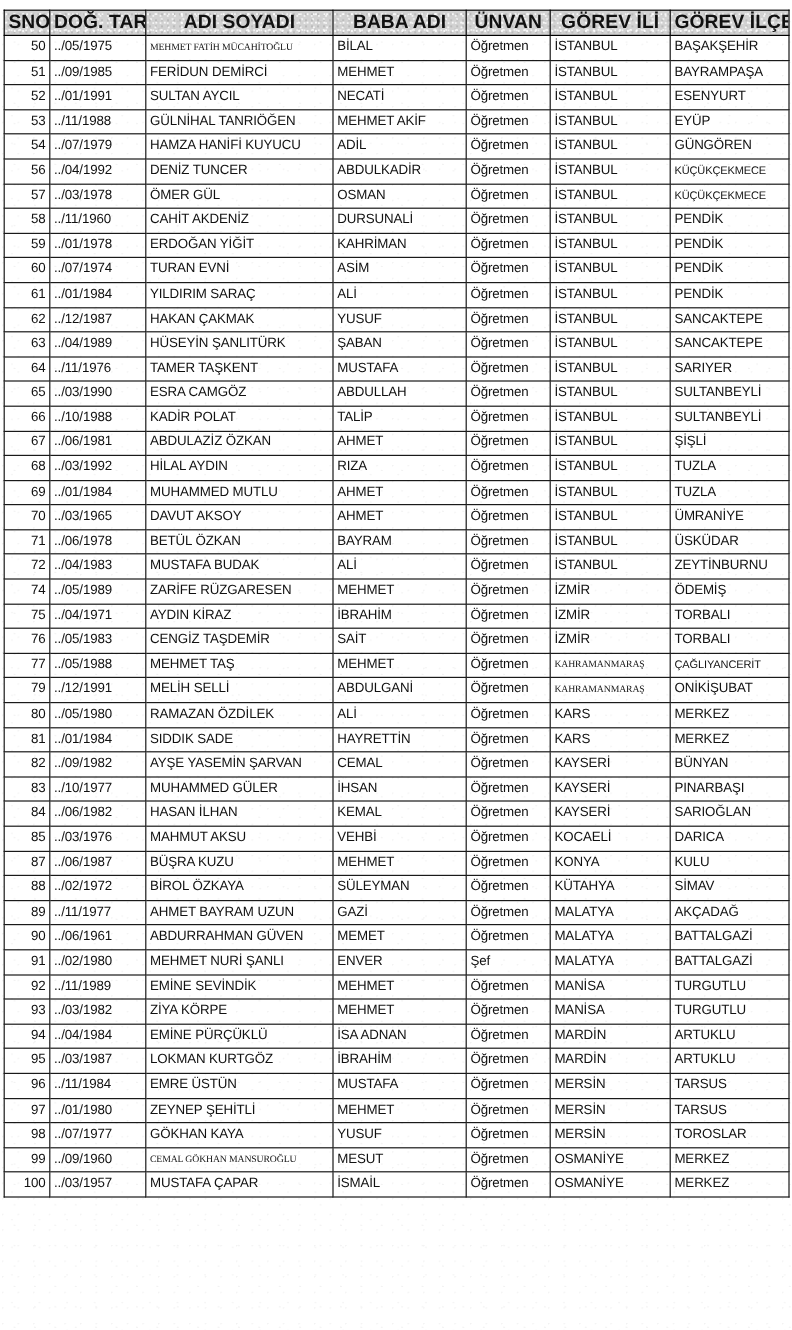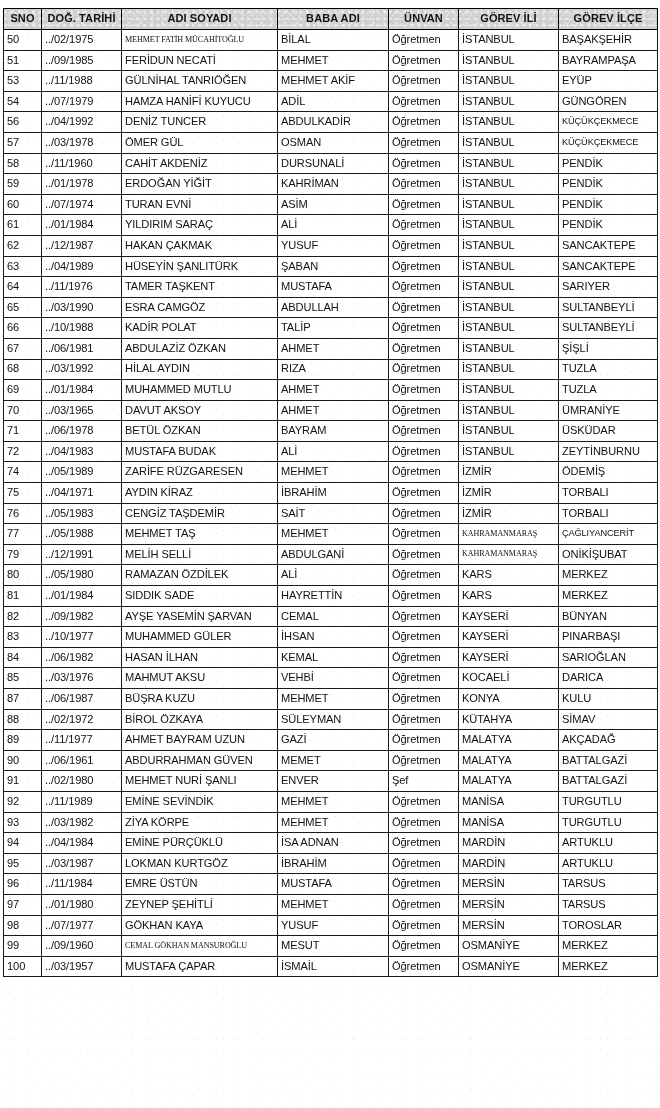--- a/index.html
+++ b/index.html
@@ -56,29 +56,29 @@
   table.personel thead th {
     background-color: #d2d2d2;
     background-image:
       radial-gradient(circle at 12% 30%, rgba(255,255,255,0.85) 0.8px, transparent 1px),
       radial-gradient(circle at 38% 70%, rgba(255,255,255,0.75) 0.7px, transparent 1px),
       radial-gradient(circle at 63% 22%, rgba(255,255,255,0.8) 0.9px, transparent 1.1px),
       radial-gradient(circle at 85% 62%, rgba(255,255,255,0.7) 0.7px, transparent 1px),
       radial-gradient(circle at 50% 48%, rgba(120,120,120,0.28) 0.6px, transparent 1px);
     background-size: 7px 7px, 9px 9px, 11px 11px, 6px 6px, 5px 5px;
     font-weight: 700;
-    font-size: 11px;
+    font-size: 16px;
     text-align: center;
     height: 20px;
     letter-spacing: 0.1px;
     border-color: #000000;
   }
 
   
-  td.sno   { text-align: left; }
+  td.sno   { text-align: right; }
   td.dogum { text-align: left; padding-left: 4px; }
   td.adsoyad, td.baba, td.unvan, td.il, td.ilce { text-align: left; }
 
   
   td.fit-sm  { font-size: 9.2px;  letter-spacing: -0.2px; }
   td.fit-xs  { font-size: 8.1px;  letter-spacing: -0.3px; font-family: Liberation Serif, serif; }
 
   
   #grain {
     position: absolute;
@@ -114,35 +114,44 @@
           <th>ADI SOYADI</th>
           <th>BABA ADI</th>
           <th>ÜNVAN</th>
           <th>GÖREV İLİ</th>
           <th>GÖREV İLÇE</th>
         </tr>
     </thead>
     <tbody id="tbody">
         <tr>
           <td class="sno">50</td>
-          <td class="dogum">../02/1975</td>
+          <td class="dogum">../05/1975</td>
           <td class="adsoyad fit-xs">MEHMET FATİH MÜCAHİTOĞLU</td>
           <td class="baba">BİLAL</td>
           <td class="unvan">Öğretmen</td>
           <td class="il">İSTANBUL</td>
           <td class="ilce">BAŞAKŞEHİR</td>
         </tr>
         <tr>
           <td class="sno">51</td>
           <td class="dogum">../09/1985</td>
-          <td class="adsoyad">FERİDUN NECATİ</td>
+          <td class="adsoyad">FERİDUN DEMİRCİ</td>
           <td class="baba">MEHMET</td>
           <td class="unvan">Öğretmen</td>
           <td class="il">İSTANBUL</td>
           <td class="ilce">BAYRAMPAŞA</td>
+        </tr>
+        <tr>
+          <td class="sno">52</td>
+          <td class="dogum">../01/1991</td>
+          <td class="adsoyad">SULTAN AYCIL</td>
+          <td class="baba">NECATİ</td>
+          <td class="unvan">Öğretmen</td>
+          <td class="il">İSTANBUL</td>
+          <td class="ilce">ESENYURT</td>
         </tr>
         <tr>
           <td class="sno">53</td>
           <td class="dogum">../11/1988</td>
           <td class="adsoyad">GÜLNİHAL TANRIÖĞEN</td>
           <td class="baba">MEHMET AKİF</td>
           <td class="unvan">Öğretmen</td>
           <td class="il">İSTANBUL</td>
           <td class="ilce">EYÜP</td>
         </tr>

